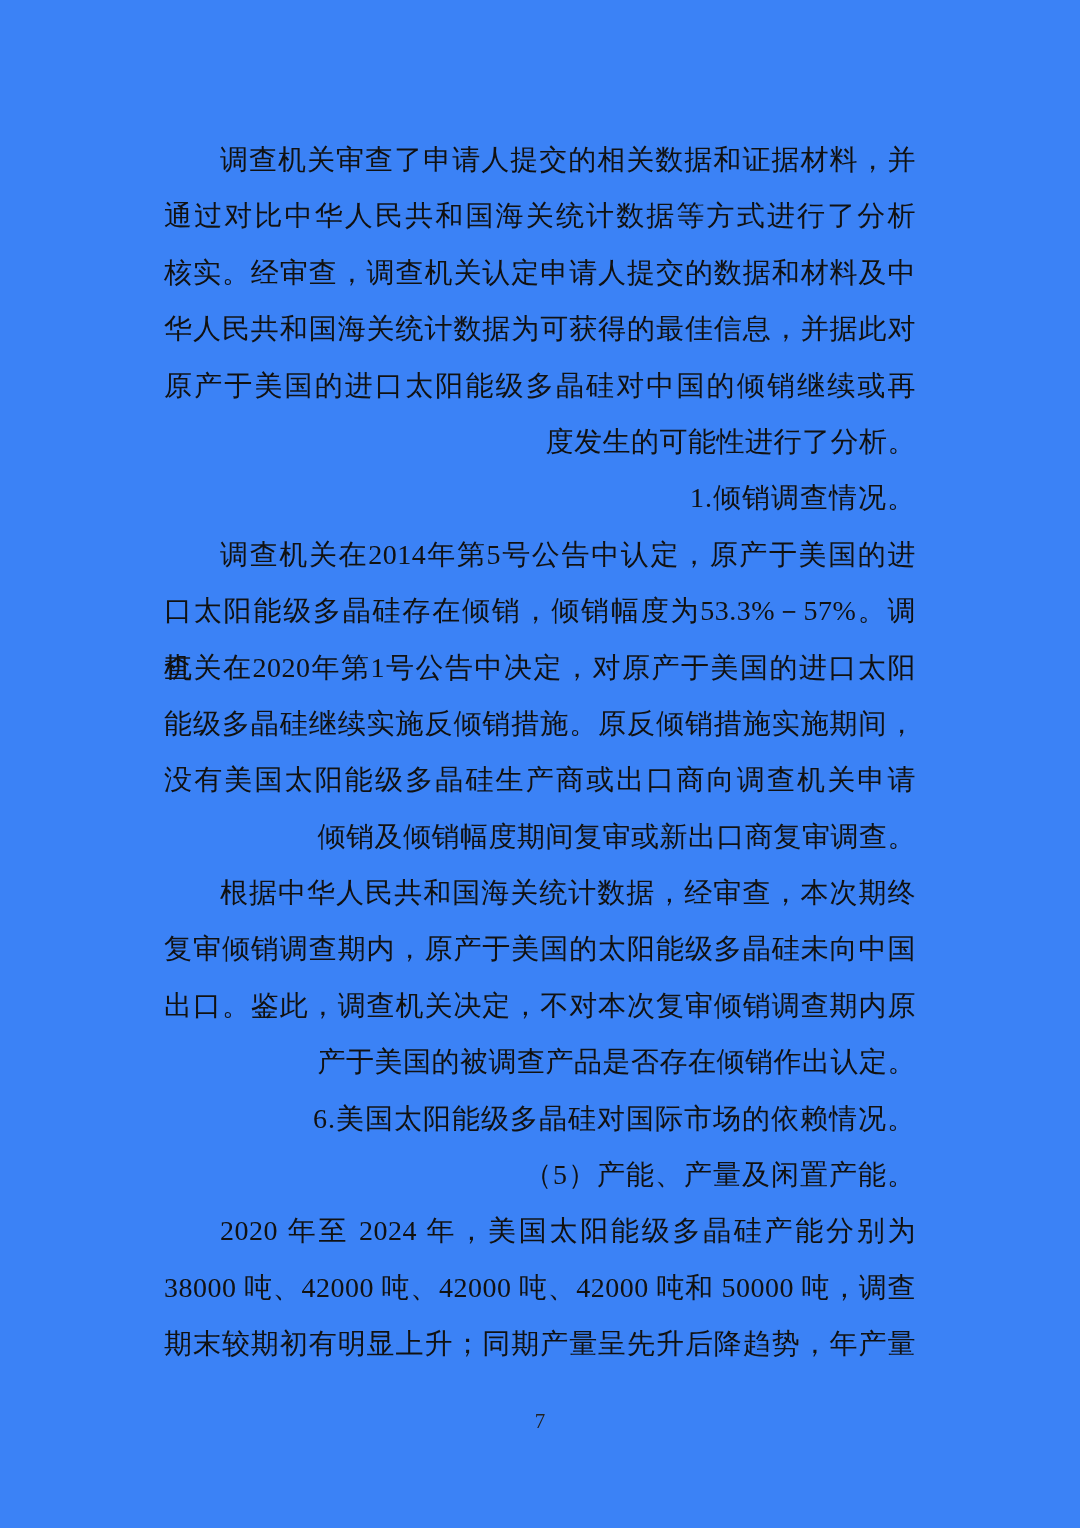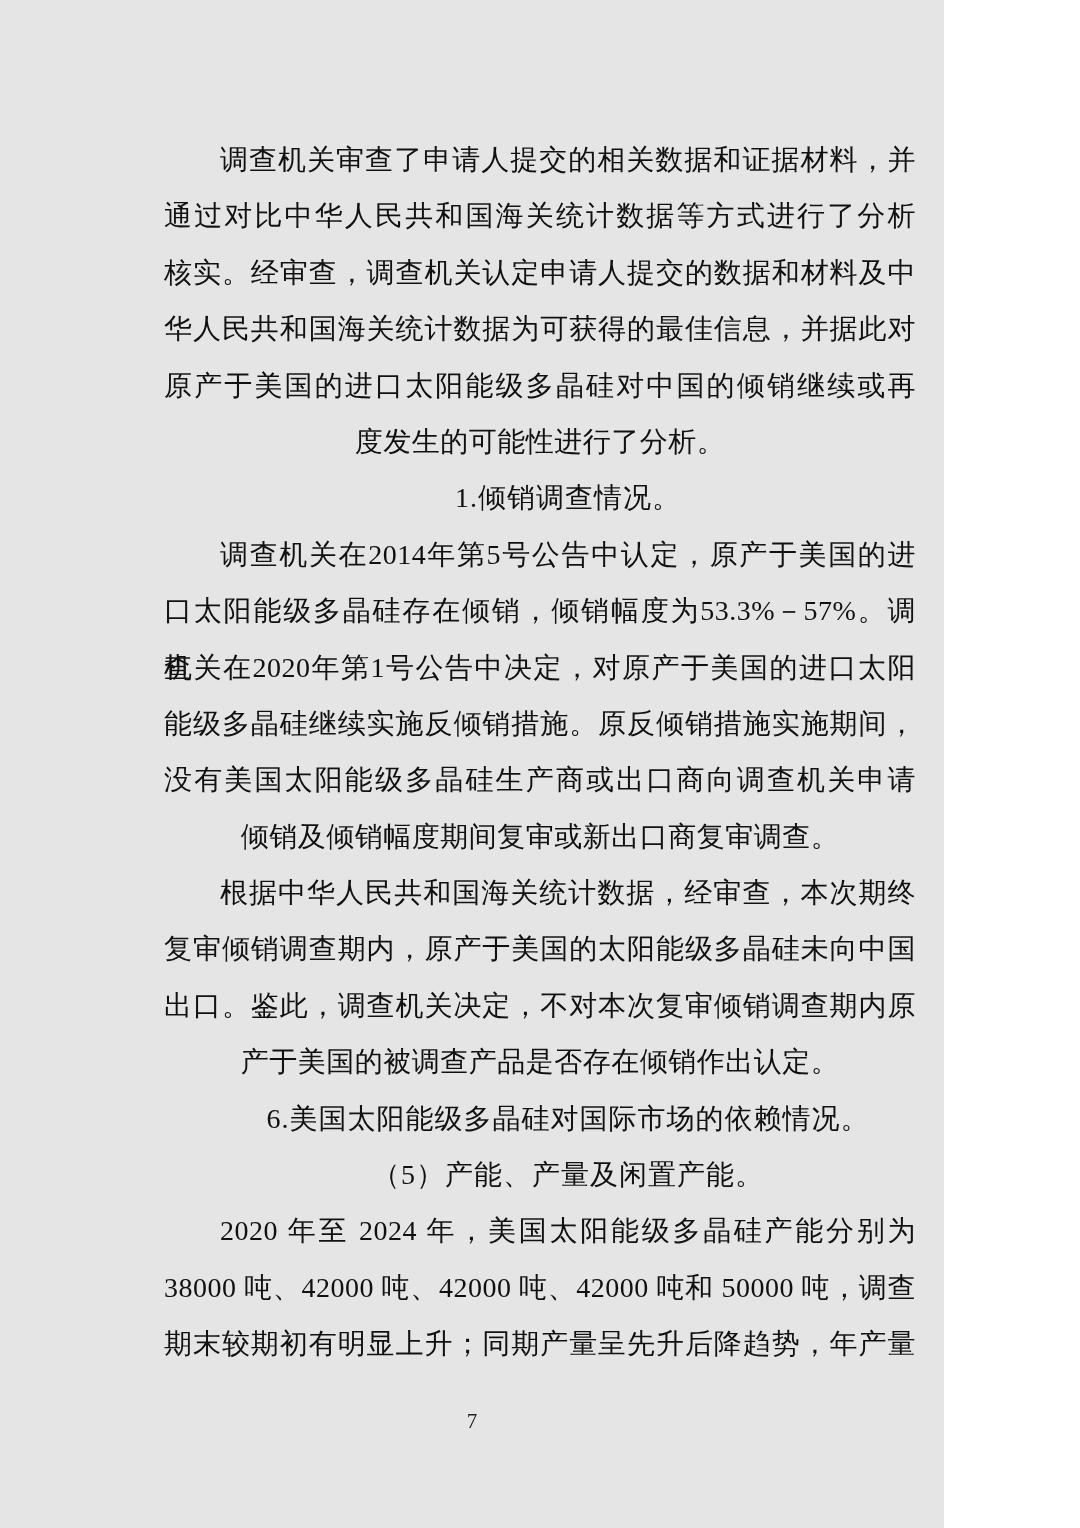--- a/index.html
+++ b/index.html
@@ -2,39 +2,39 @@
 <html><head>
 <meta charset="utf-8">
 <style>
   html, body {
     margin: 0;
     padding: 0;
     background: #ffffff;
   }
   #page {
     position: relative;
-    width: 944px;
+    width: 1080px;
     height: 1528px;
-    background: #e5e5e5;
+    background: #3b82f6;
     overflow: hidden;
     font-family: "Liberation Serif", "DejaVu Serif", serif;
     color: #111111;
   }
   #doc-body {
     position: absolute;
     left: 164px;
     top: 132px;
     width: 752px;
   }
   .line {
     height: 56.4px;
     line-height: 56.4px;
     font-size: 28px;
     white-space: nowrap;
-    text-align: center;
+    text-align: right;
     letter-spacing: 0.5px;
   }
   .line.justify {
     white-space: normal;
     text-align: justify;
     text-align-last: justify;
   }
   .line.first {
     text-indent: 2em;
   }

